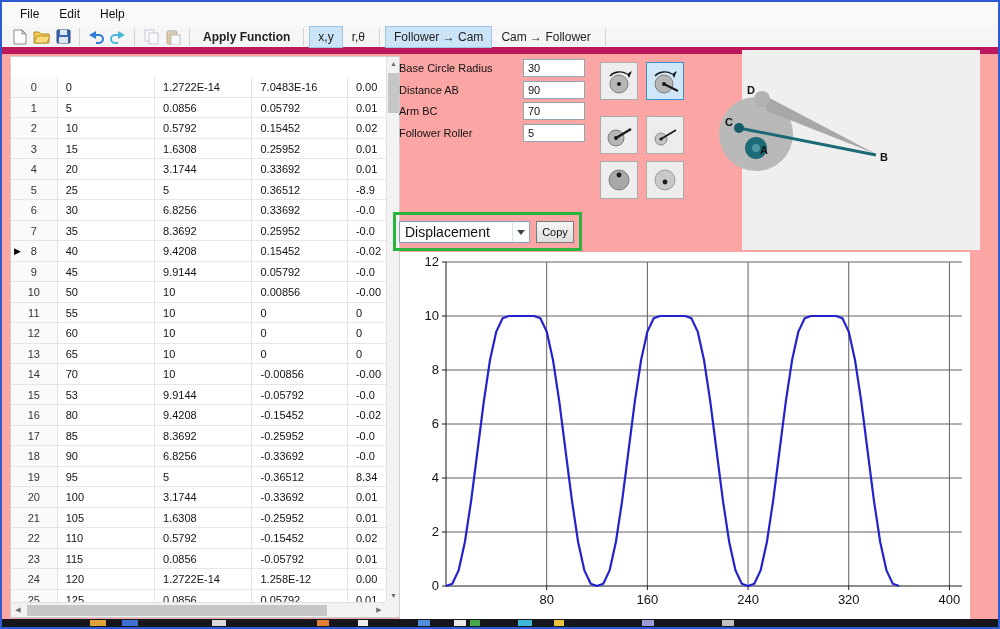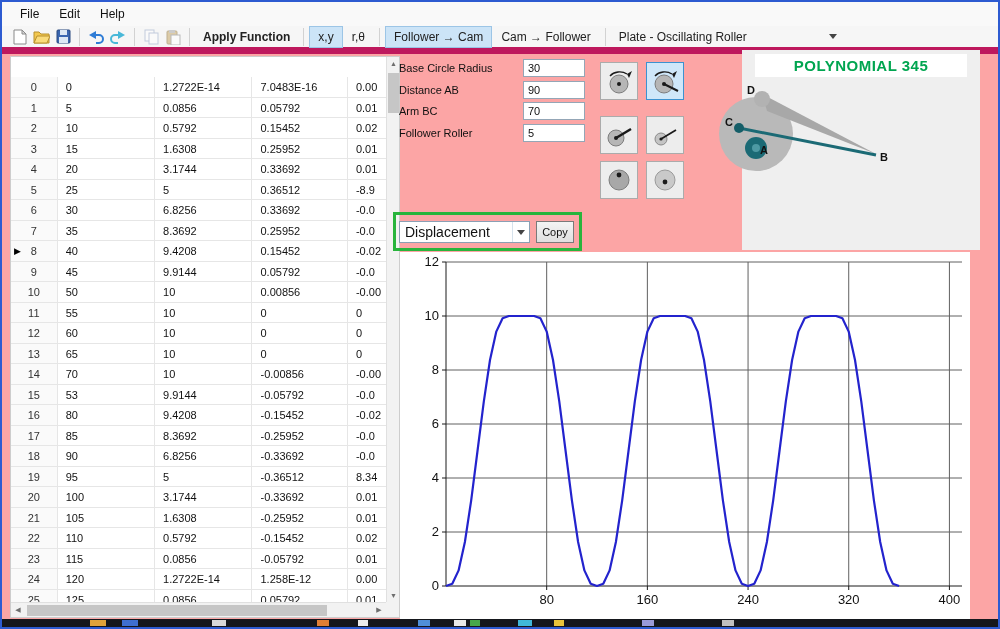--- a/index.html
+++ b/index.html
@@ -131,24 +131,20 @@
       </span>
     <span class="sep"></span>
     <span class="tbtn">Apply Function</span>
     <span class="sep"></span>
     <span class="toggle on">x,y</span>
     <span class="toggle">r,θ</span>
     <span class="sep"></span>
     <span class="toggle on">Follower → Cam</span>
     <span class="toggle">Cam → Follower</span>
     <span class="sep"></span>
-    <span class="combo-flat">
-      <span>Plate - Oscillating Roller</span>
-      <span class="dd-arrow"></span>
-    </span>
   </div>
 
   <div class="grid-panel">
     <div class="grid-body">
         <div class="grid-row">
           <div class="cell rowhead"><span>0</span></div>
           <div class="cell c0">0</div>
           <div class="cell c1">1.2722E-14</div>
           <div class="cell c2">7.0483E-16</div>
           <div class="cell c3">0.00</div>
@@ -399,23 +395,20 @@
       </svg>
   </div>
   <div class="type-btn" style="left:644px;top:159px">
     <svg width="32" height="32" viewBox="0 0 32 32">
         <circle cx="16" cy="16" r="10" fill="#c9c9c9" stroke="#9a9a9a"></circle>
         <circle cx="16" cy="18" r="2.4" fill="#1a1a1a"></circle>
       </svg>
   </div>
 
   <div class="preview-panel"></div>
-  <div class="fn-label-box">
-    <span class="fn-label" style="color: rgb(0, 165, 80);">POLYNOMIAL 345</span>
-  </div>
   <svg class="mech" width="230" height="130" viewBox="0 0 230 130">
     <circle cx="64" cy="50" r="37" fill="#b9b9b9"></circle>
     <polygon points="70,10 184,70 75,27" fill="#a8a8a8"></polygon>
     <circle cx="70" cy="15" r="8" fill="#b2b2b2"></circle>
     <line x1="47" y1="44" x2="184" y2="71" stroke="#1b6a75" stroke-width="3"></line>
     <circle cx="64" cy="64" r="11" fill="#1b6a75"></circle>
     <circle cx="64" cy="64" r="4" fill="#4d99a3"></circle>
     <circle cx="47" cy="44" r="5" fill="#155e68"></circle>
     <text x="55" y="10">D</text>
     <text x="33" y="42">C</text>

